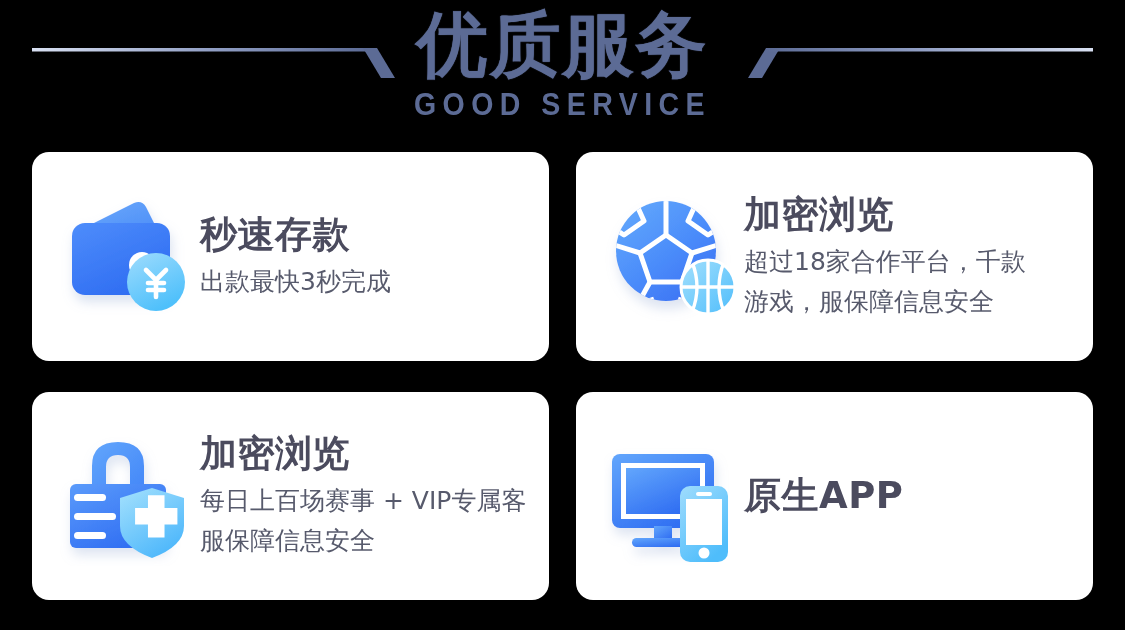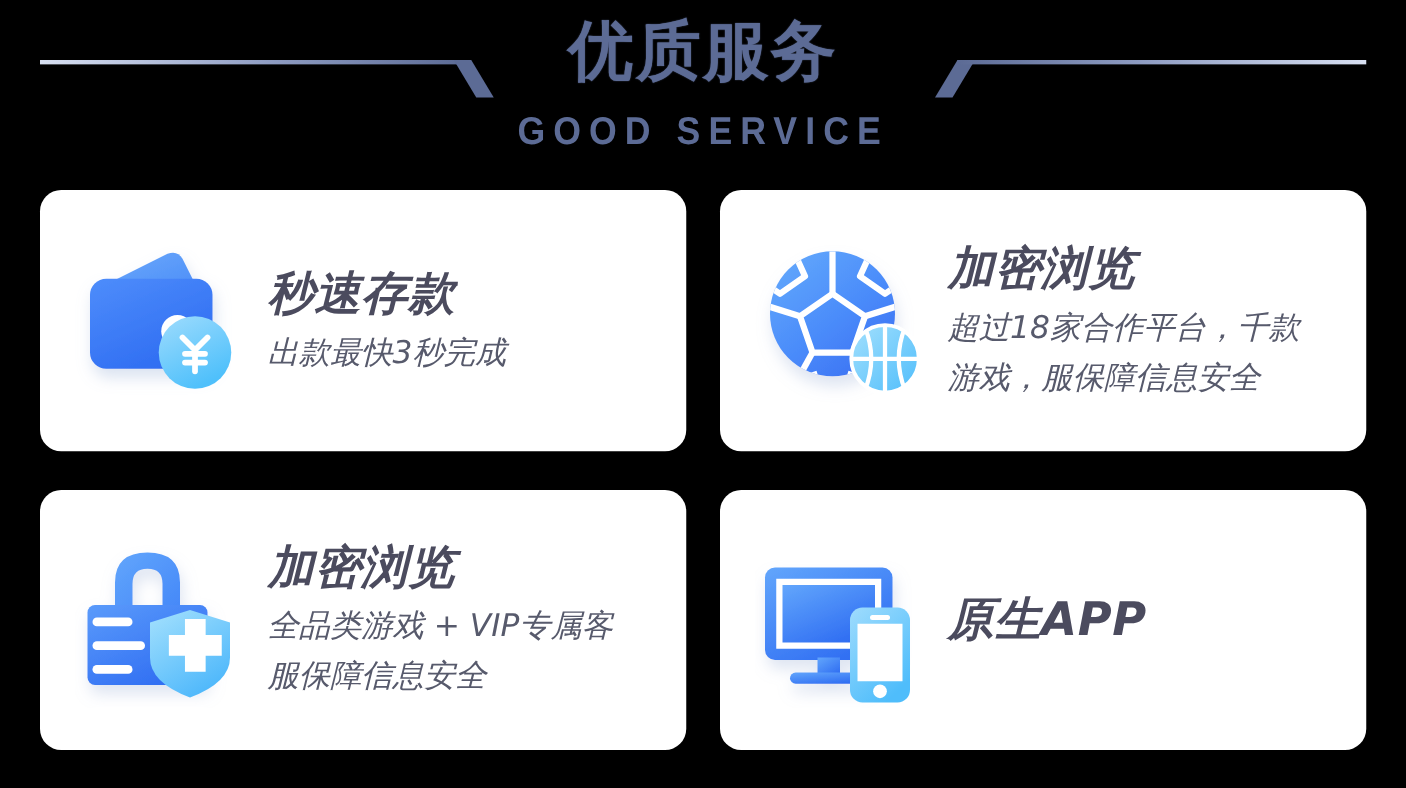--- a/index.html
+++ b/index.html
@@ -33,22 +33,22 @@
 
   .title-block {
     position: absolute;
     left: 0;
     top: 6px;
     width: 1125px;
     text-align: center;
   }
 
   .main-title {
-    font-family: Liberation Mono, monospace;
-    font-size: 52px;
+    font-family: Liberation Sans, sans-serif;
+    font-size: 71px;
     font-weight: bold;
     color: #5c6b95;
     letter-spacing: 2px;
     line-height: 78px;
     text-shadow: 0 0 1px #5c6b95;
   }
 
   .sub-title {
     font-family: "Liberation Sans", sans-serif;
     font-size: 31px;
@@ -86,23 +86,22 @@
   .card-icon {
     width: 140px;
     height: 140px;
     flex: 0 0 140px;
     position: relative;
   }
 
   .card-icon svg { display: block; width: 140px; height: 140px; }
 
   .card-text {
-    margin-left: 14px;
+    margin-left: 0;
     padding-right: 10px;
-    font-style: italic;
   }
 
   .card-title {
     font-family: "DejaVu Sans", sans-serif;
     font-size: 37px;
     font-weight: bold;
     color: #4b4b5e;
     line-height: 46px;
     letter-spacing: 0.5px;
     white-space: nowrap;
@@ -287,21 +286,21 @@
           <rect x="14" y="87" width="42" height="7" rx="3.5"></rect>
           <rect x="14" y="106" width="32" height="7" rx="3.5"></rect>
         </g>
         <path d="M92 62 L124 72 L124 100 Q124 120 92 132 Q60 120 60 100 L60 72 Z" fill="url(#lgShield)"></path>
         <path d="M85 85 L99 85 L99 71 L117 71 L117 85 L131 85 L131 103 L117 103 L117 117 L99 117 L99 103 L85 103 Z" fill="#ffffff" transform="translate(-16,2) scale(0.92) translate(14,2)"></path>
       </svg>
     </div>
     <div class="card-text">
       <div class="card-title">加密浏览</div>
       <div class="card-desc wide">
-        <div>全品类游戏 + VIP专属客</div>
+        <div>每日上百场赛事 + VIP专属客</div>
         <div>服保障信息安全</div>
       </div>
     </div>
   </div>
 
   <div class="card">
     <div class="card-icon">
       <svg viewBox="0 0 140 140">
         <defs>
           <linearGradient id="mgMon" x1="0" y1="0" x2="0.7" y2="1">

